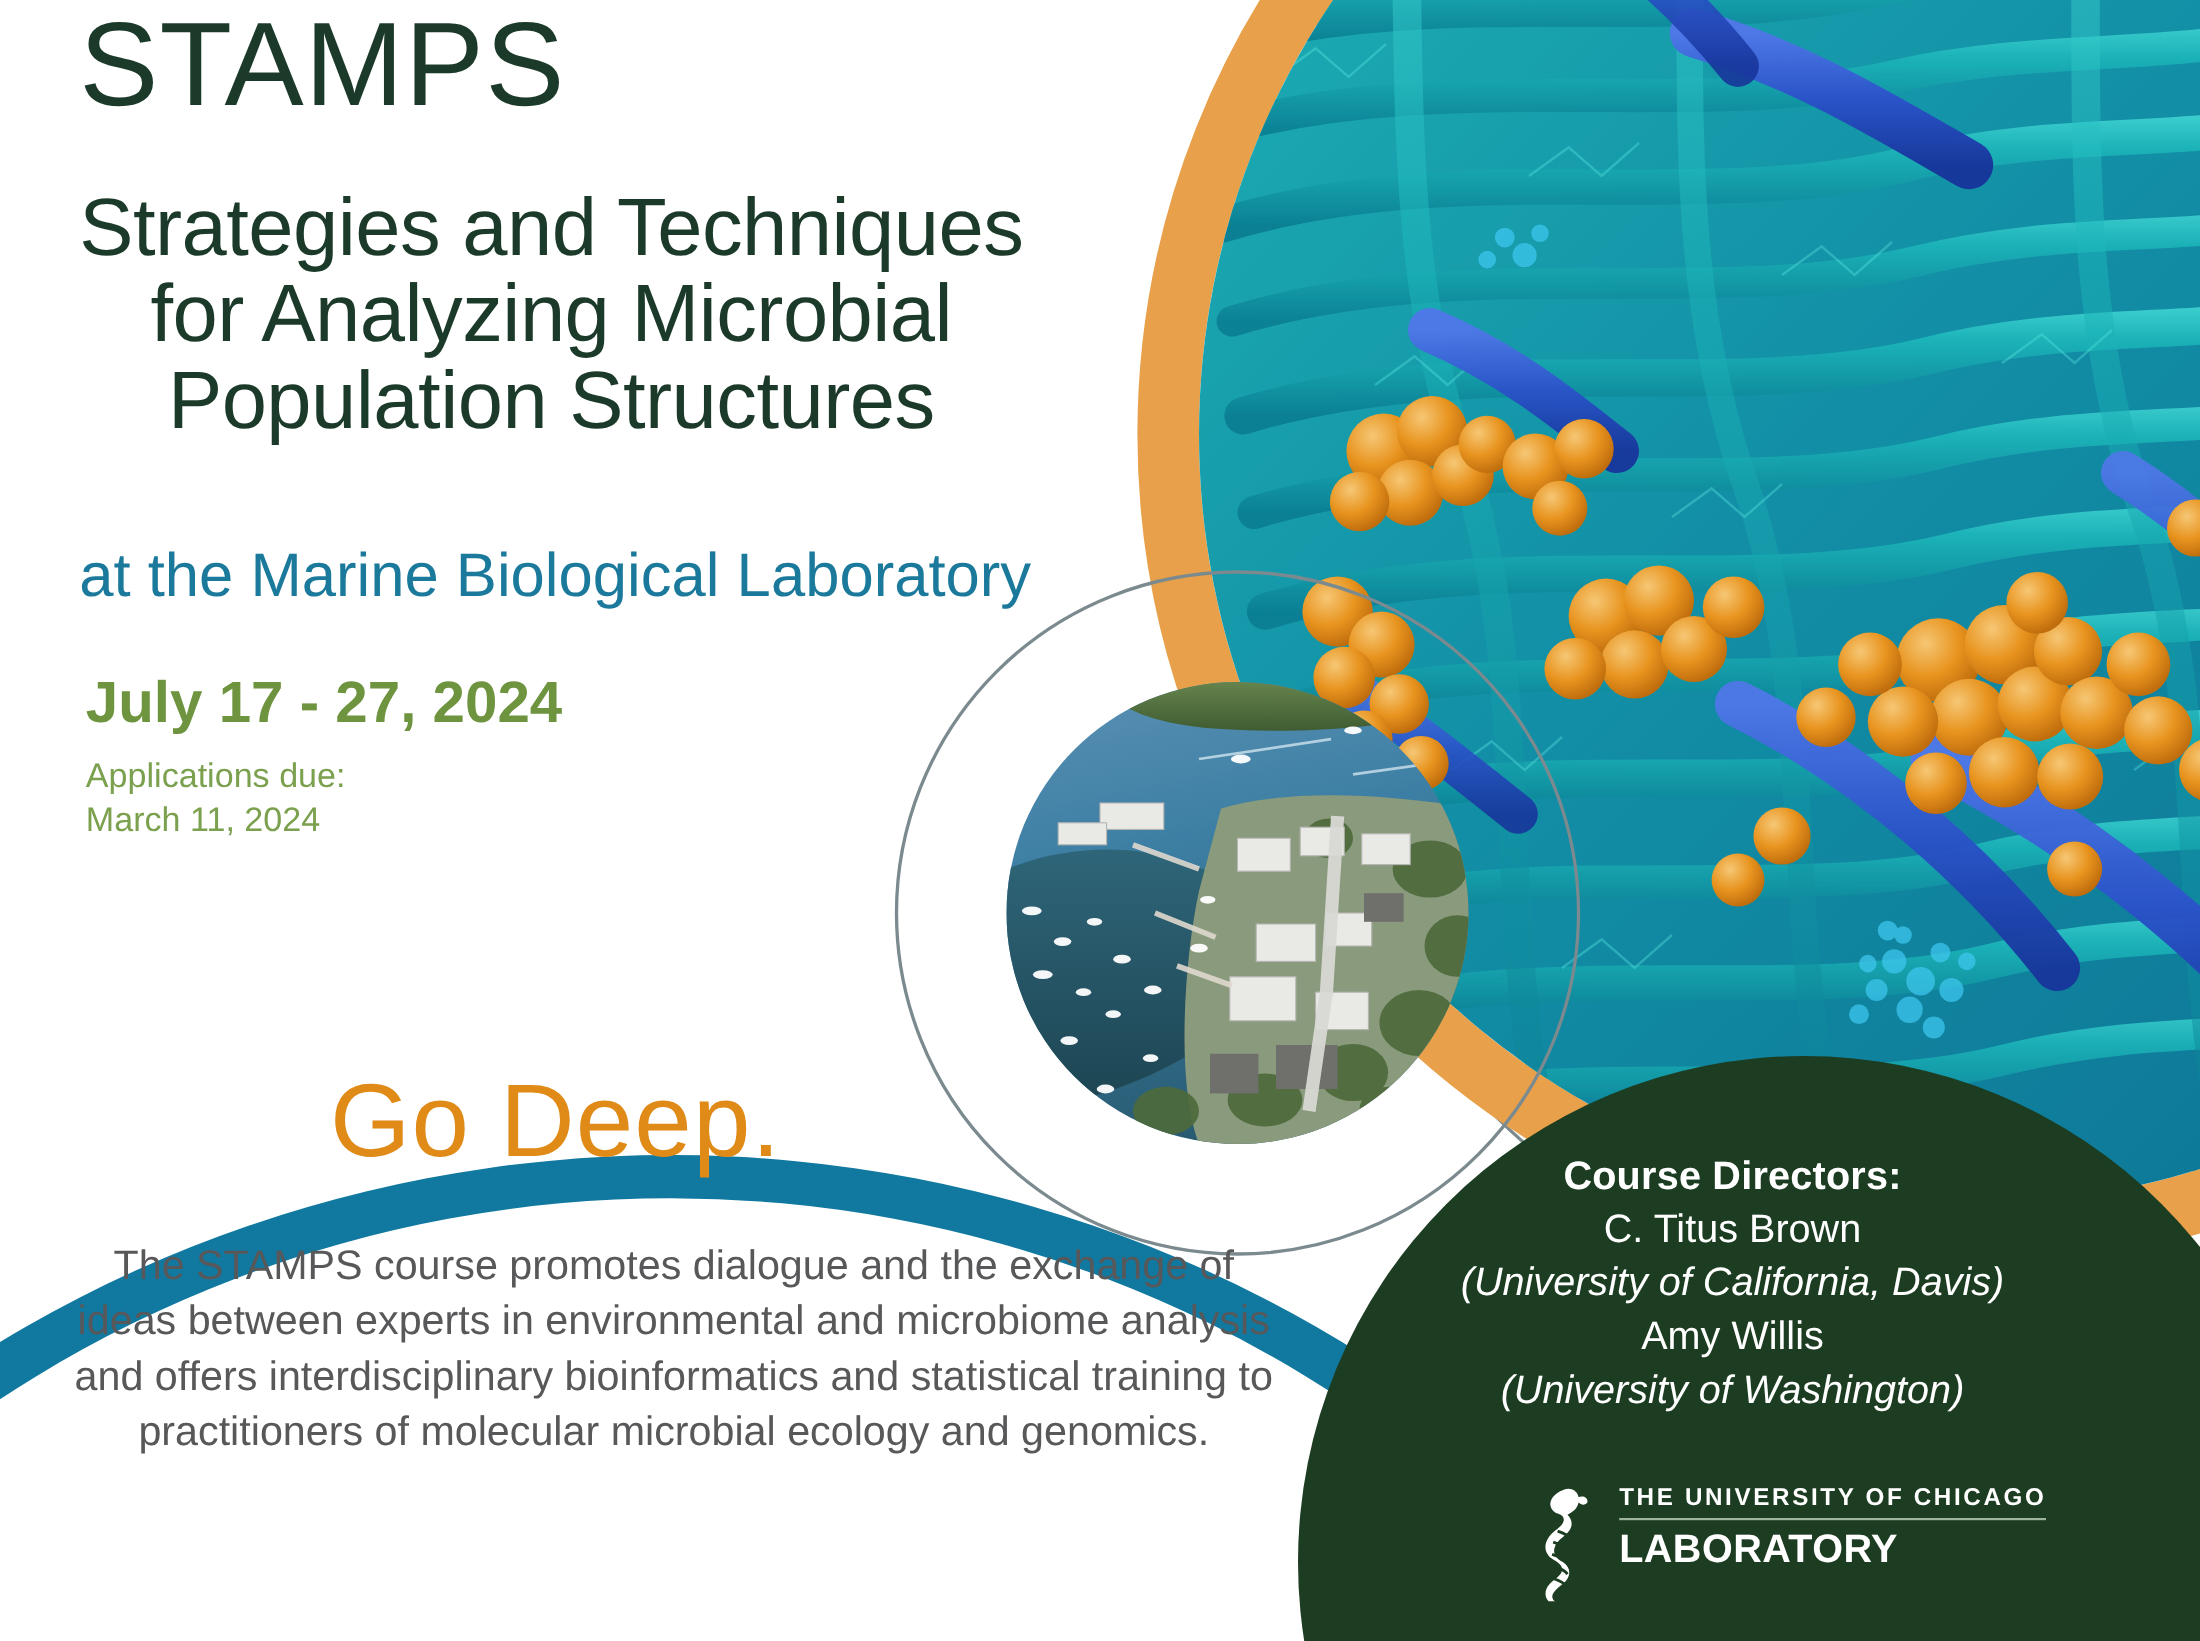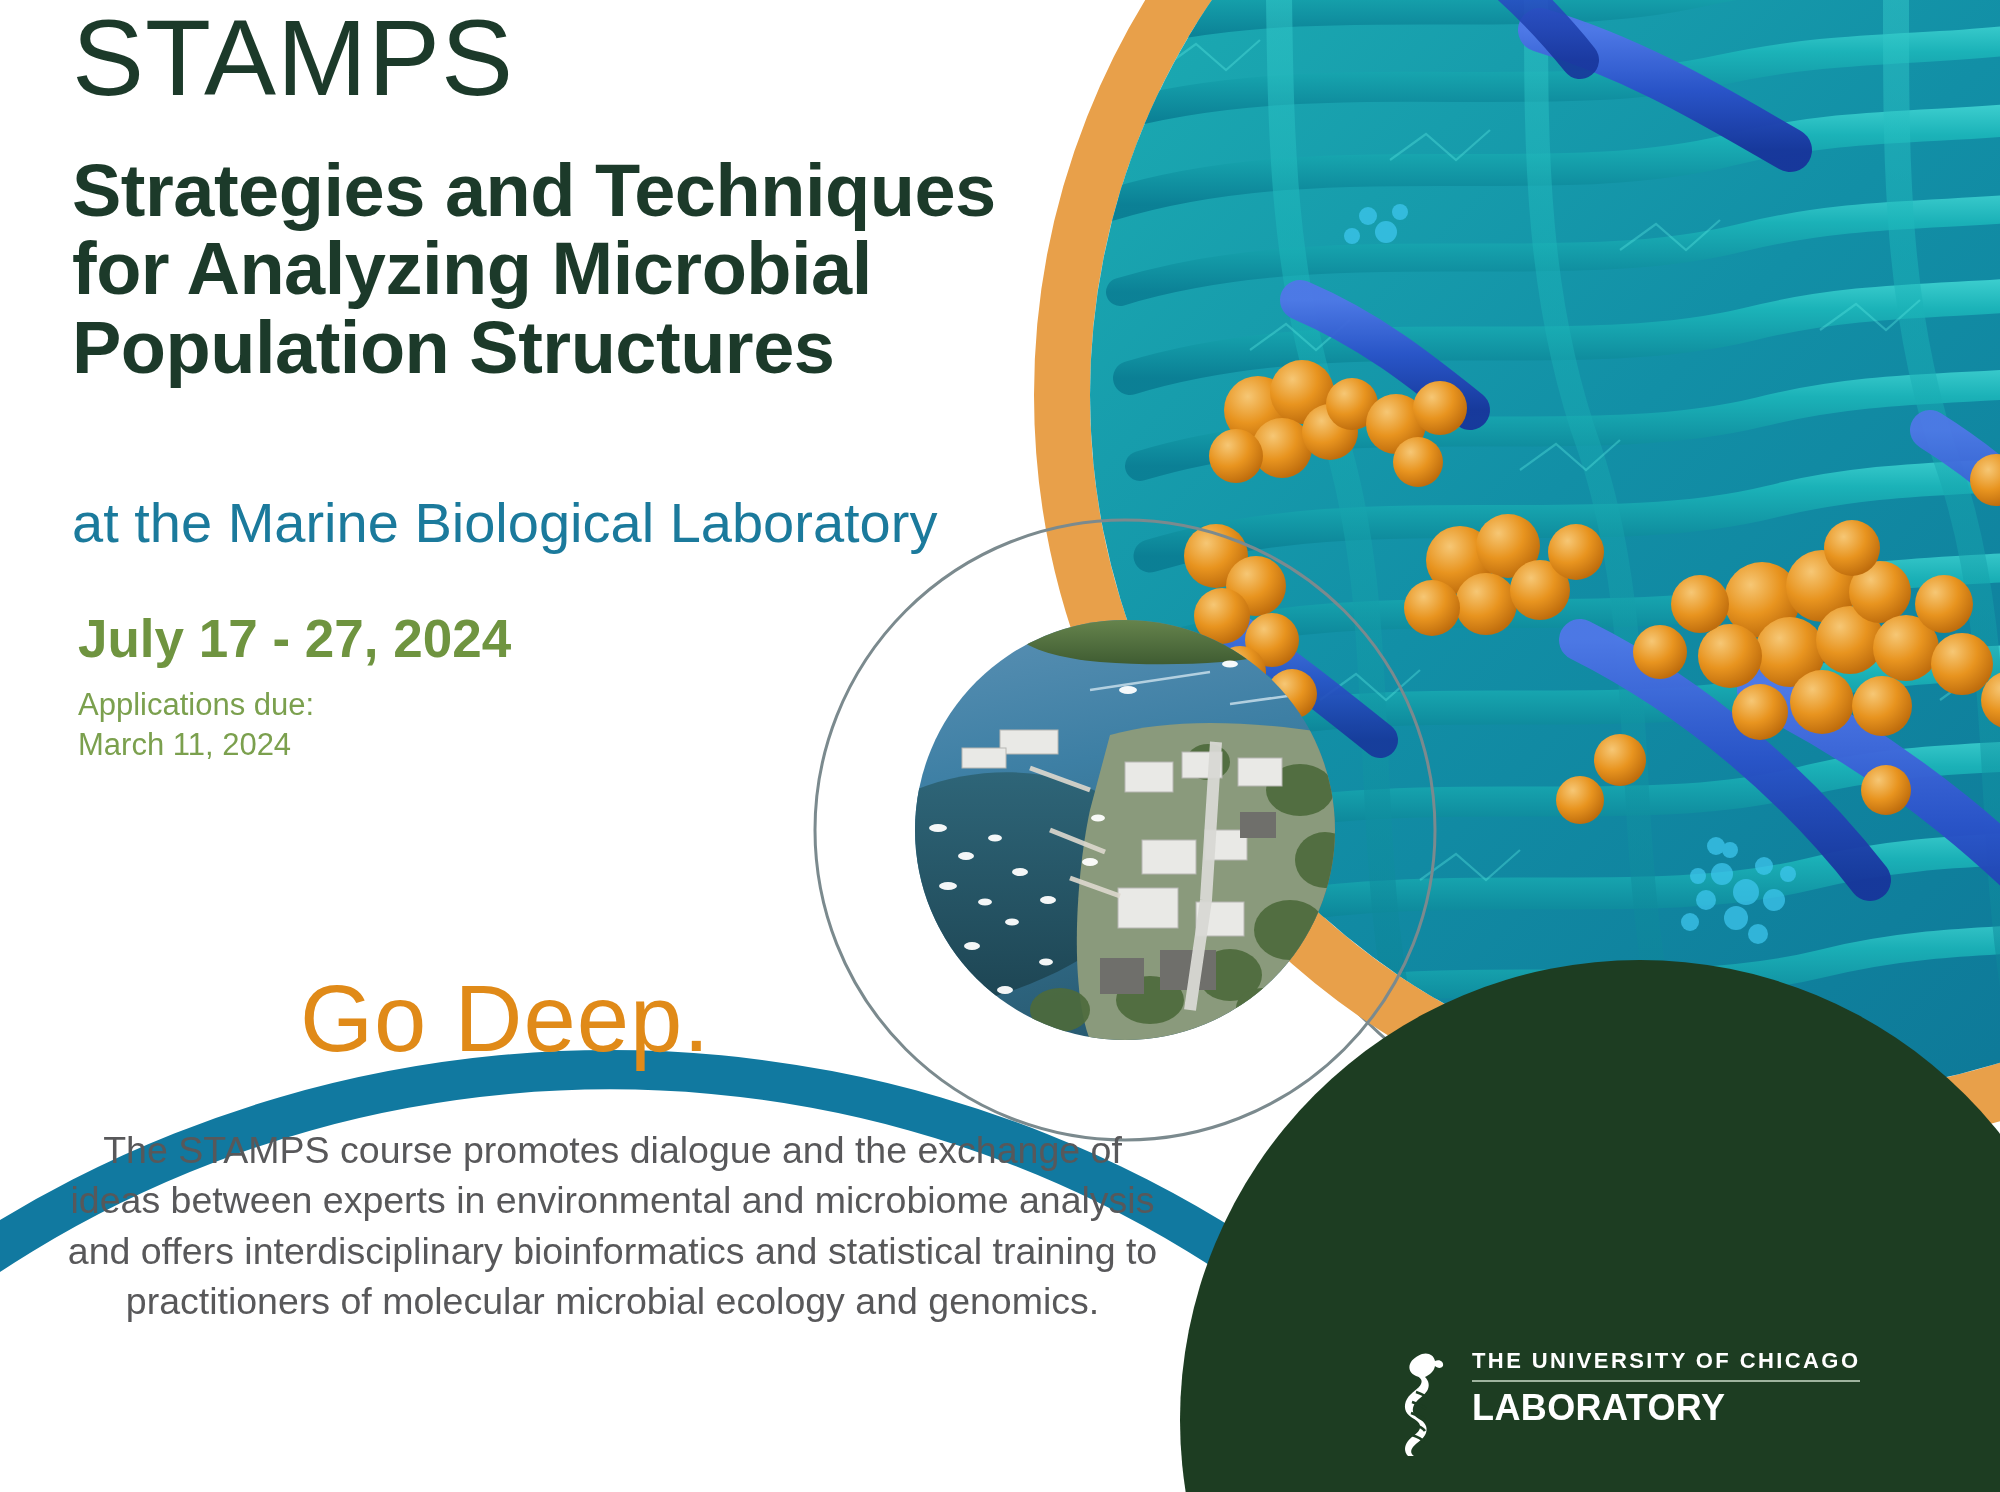--- a/index.html
+++ b/index.html
@@ -19,26 +19,27 @@
   #stamps-title{
     left:72px;top:4px;
     font-size:108px;
     line-height:1.0;
     font-weight:300;
     letter-spacing:1px;
     color:#1c3a2a;
     font-family:"Liberation Sans", sans-serif;
   }
   #course-subtitle{
-    left:72px;top:152px;
+    left:72px;top:168px;
     font-size:74px;
     line-height:1.06;
-    font-weight:700;
+    font-weight:400;
     color:#1c3a2a;
     letter-spacing:-0.5px;
+    text-align:center;
   }
   #venue-line{
     left:72px;top:490px;
     font-size:56px;
     font-weight:300;
     color:#1b7a9c;
     letter-spacing:0px;
   }
   #course-dates{
     left:78px;top:608px;
@@ -392,20 +393,27 @@
 
   <div class="txt" id="apps-due">
     <div>Applications due:</div>
     <div>March 11, 2024</div>
   </div>
 
   <div class="txt" id="tagline">Go Deep.</div>
 
   <div class="txt" id="description">The STAMPS course promotes dialogue and the exchange of ideas between experts in environmental and microbiome analysis and offers interdisciplinary bioinformatics and statistical training to practitioners of molecular microbial ecology and genomics.</div>
 
+  <div id="directors">
+    <div class="dir-head">Course Directors:</div>
+    <div class="dir-name">C. Titus Brown</div>
+    <div class="dir-affil">(University of California, Davis)</div>
+    <div class="dir-name">Amy Willis</div>
+    <div class="dir-affil">(University of Washington)</div>
+  </div>
 
   <div id="mbl-logo">
     <span class="seahorse">
       <svg width="52" height="104" viewBox="0 0 52 104" aria-hidden="true">
         <path d="M24,2 C30,0 36,3 37,9 C42,7 46,10 45,14 C43,17 39,16 37,14
                  C36,20 31,23 27,25 C31,29 32,34 29,39 C25,45 19,47 16,53
                  C13,59 16,64 21,67 C27,70 30,75 28,81 C26,87 19,90 15,95
                  C12,99 13,102 16,104 L10,104 C6,100 6,94 10,89
                  C14,84 21,81 22,76 C23,71 18,68 13,65 C7,61 5,54 9,47
                  C13,40 21,37 23,32 C25,28 22,25 18,24 C13,22 10,17 12,12

